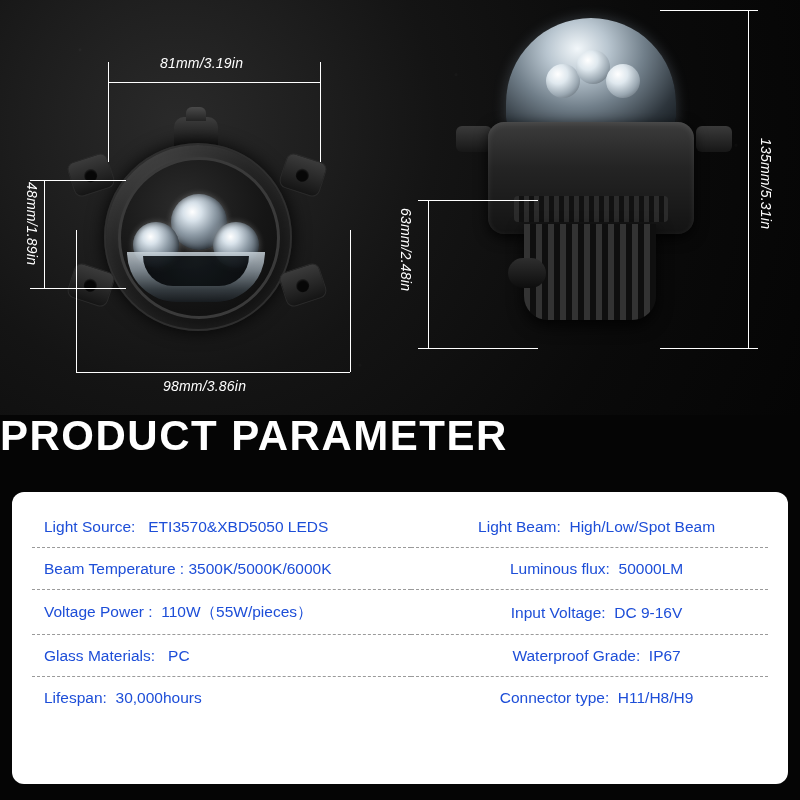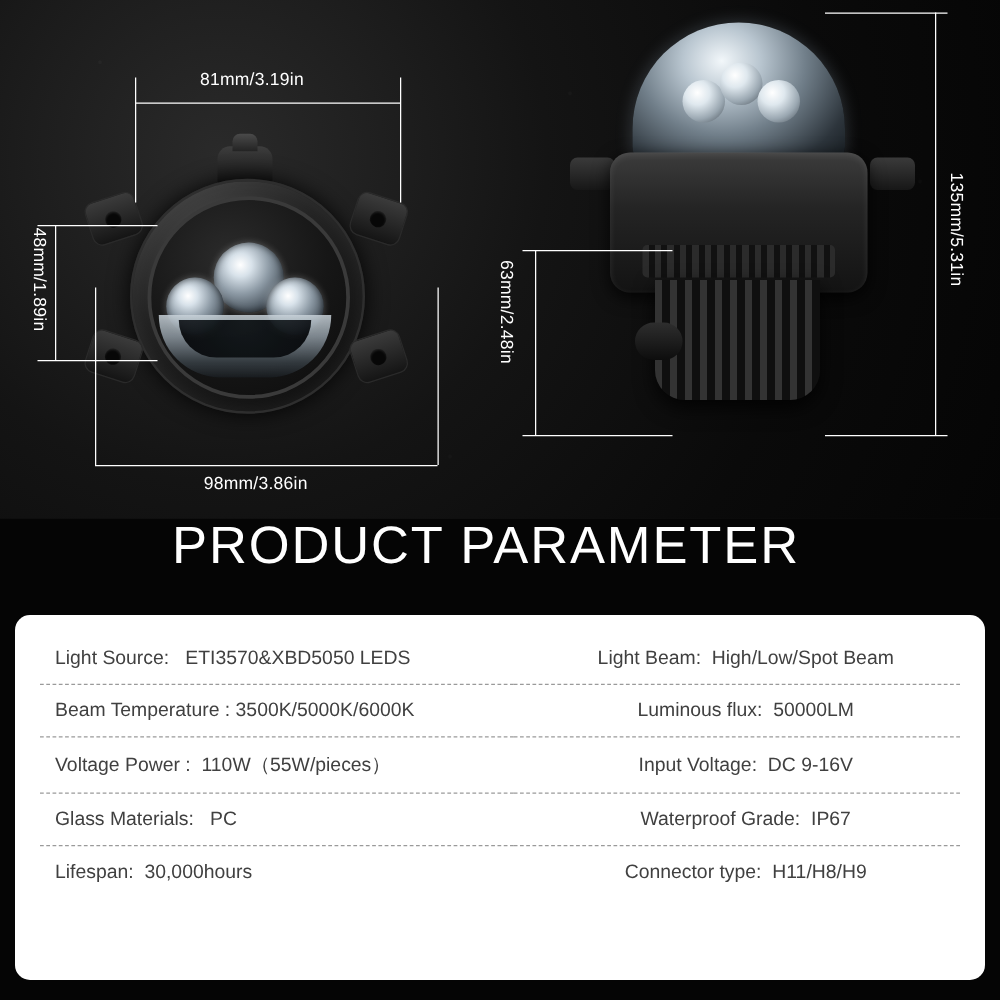--- a/index.html
+++ b/index.html
@@ -193,62 +193,63 @@
     border-radius: 16px;
   }
 
   
   .dim-label {
     position: absolute;
     color: #ffffff;
     font-size: 14px;
     letter-spacing: .2px;
     white-space: nowrap;
+    font-style: italic;
   }
   .dim-label.vert {
     writing-mode: vertical-rl;
     text-orientation: mixed;
   }
   .dim-line {
     position: absolute;
     background: #ffffff;
   }
   .h-line { height: 1px; }
   .v-line { width: 1px; }
 
   
   .title {
     position: absolute;
     left: 0; top: 412px;
     width: 640px;
-    text-align: right;
+    text-align: left;
     color: #fff;
     font-size: 42px;
     letter-spacing: 1.5px;
-    font-weight: 400;
+    font-weight: 700;
   }
 
   
   .panel {
     position: absolute;
     left: 12px; top: 492px;
     width: 776px; height: 292px;
     background: #ffffff;
     border-radius: 12px;
     box-sizing: border-box;
     padding: 14px 20px 10px 20px;
   }
   .spec-table {
     width: 100%;
     border-collapse: collapse;
     table-layout: fixed;
   }
   .spec-table td {
     font-size: 15.5px;
-    color: #404040;
+    color: #1d4ed8;
     padding: 12px 4px 11px 4px;
     border-bottom: 1px dashed #9a9a9a;
     vertical-align: middle;
     white-space: nowrap;
     overflow: hidden;
     text-overflow: ellipsis;
   }
   .spec-table tr:last-child td {
     border-bottom: none;
   }

